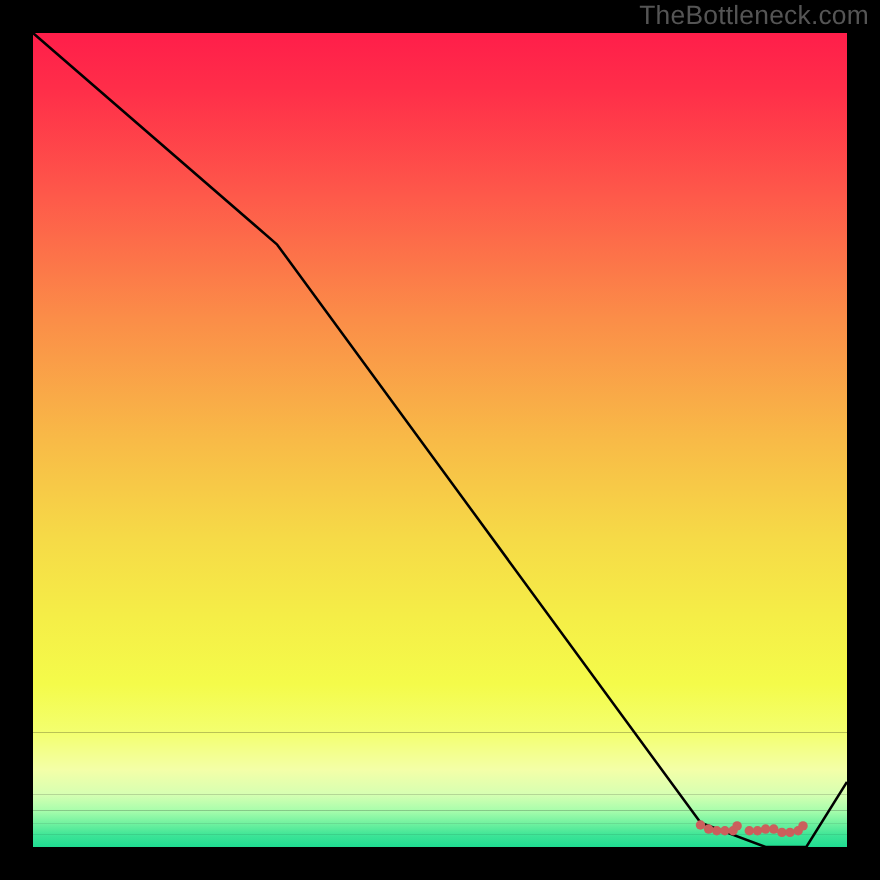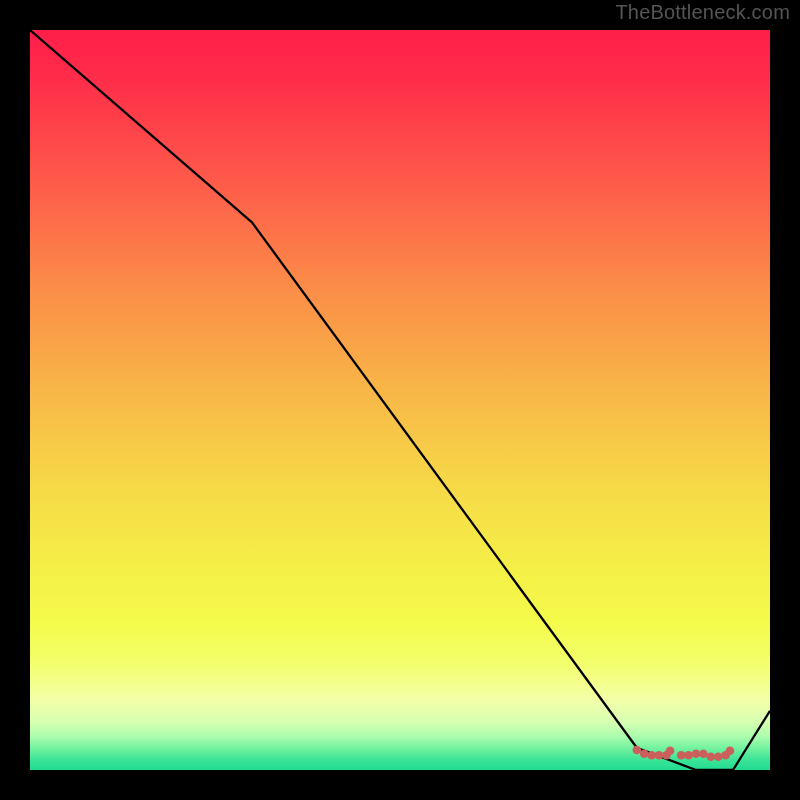--- a/index.html
+++ b/index.html
@@ -17,21 +17,21 @@
     top: 0;
     width: 800px;
     height: 800px;
     background: #000;
   }
   .watermark {
     position: absolute;
     top: 1px;
     right: 10px;
     color: #555;
-    font-size: 20px;
+    font-size: 24px;
     letter-spacing: 0.2px;
     user-select: none;
   }
   .plot {
     position: absolute;
     left: 30px;
     top: 30px;
     width: 740px;
     height: 740px;
     overflow: hidden;

